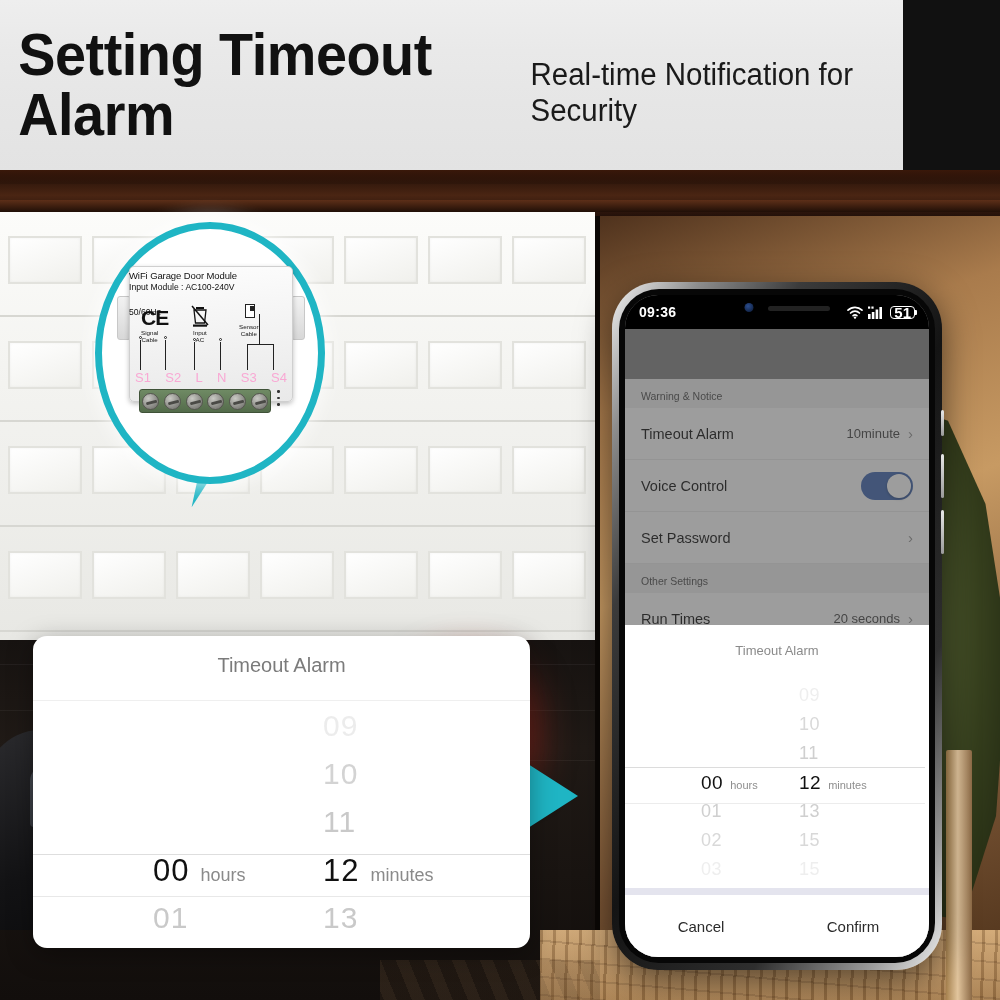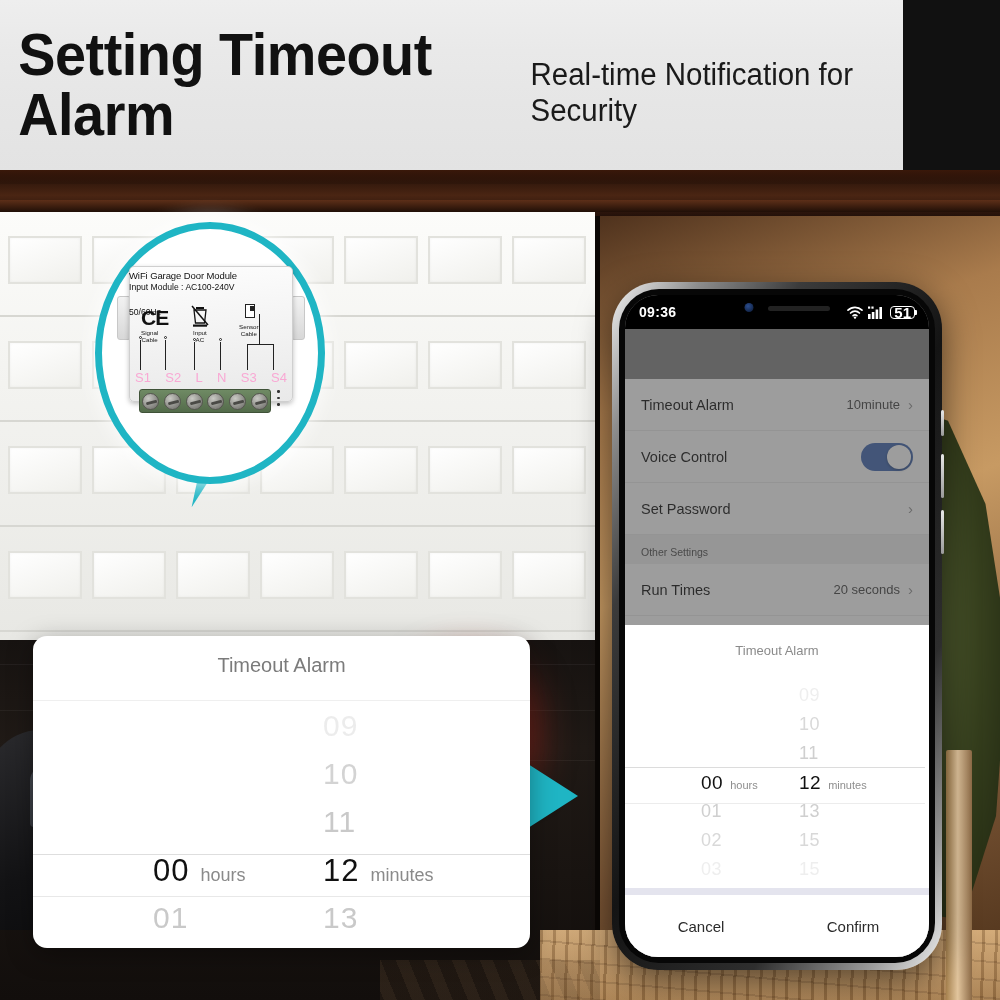--- a/index.html
+++ b/index.html
@@ -598,20 +598,21 @@
           <rect x="3.4" y="0.5" width="2.2" height="2.2" fill="#fff"></rect>
         </svg>
         <div id="sb-batt">51</div>
       </div>
     </div>
     <div id="notch-cam"></div>
     <div id="notch-spk"></div>
 
 
     <div id="settings-list">
+        <div class="sec-head">Warning &amp; Notice</div>
         <div class="set-row">
           <div class="set-label">Timeout Alarm</div>
           <div class="set-right">
             <span class="set-val">10minute</span>
             <span class="chev">›</span>
           </div>
         </div>
         <div class="set-row">
           <div class="set-label">Voice Control</div>
           <div class="set-right">

